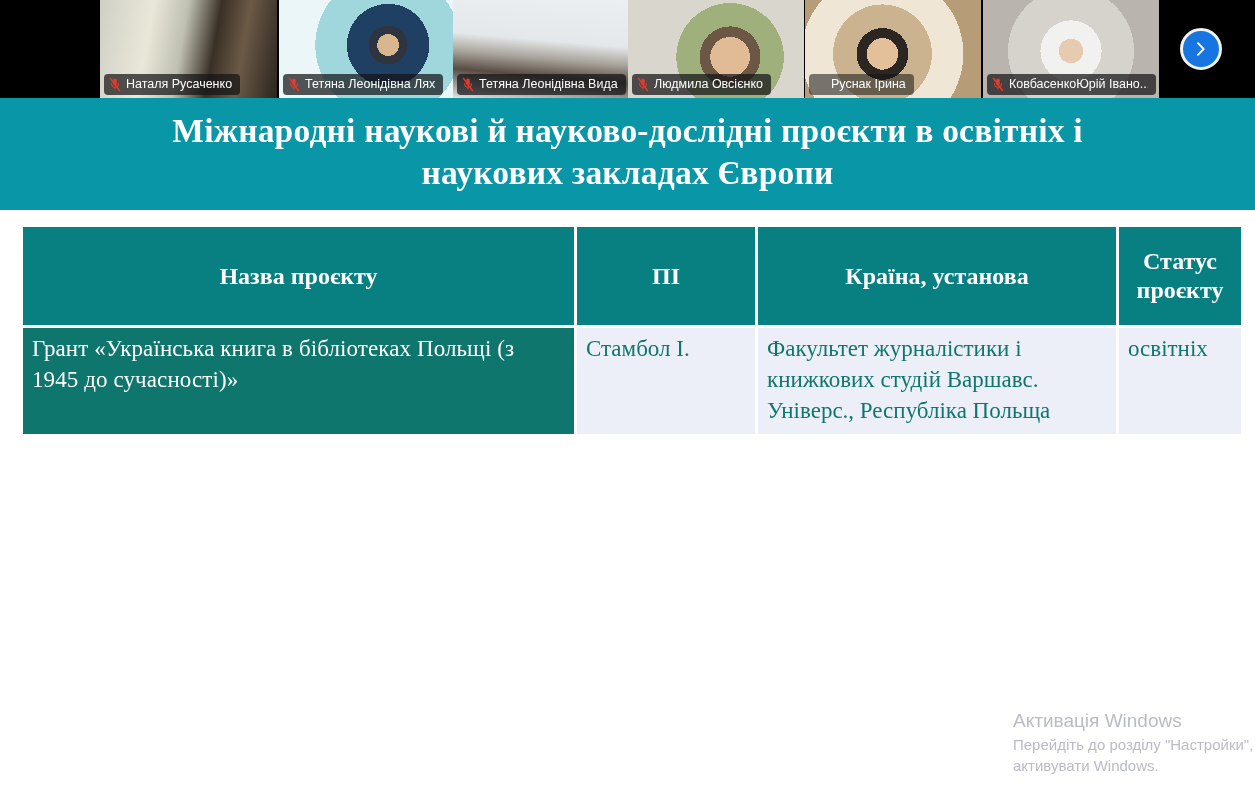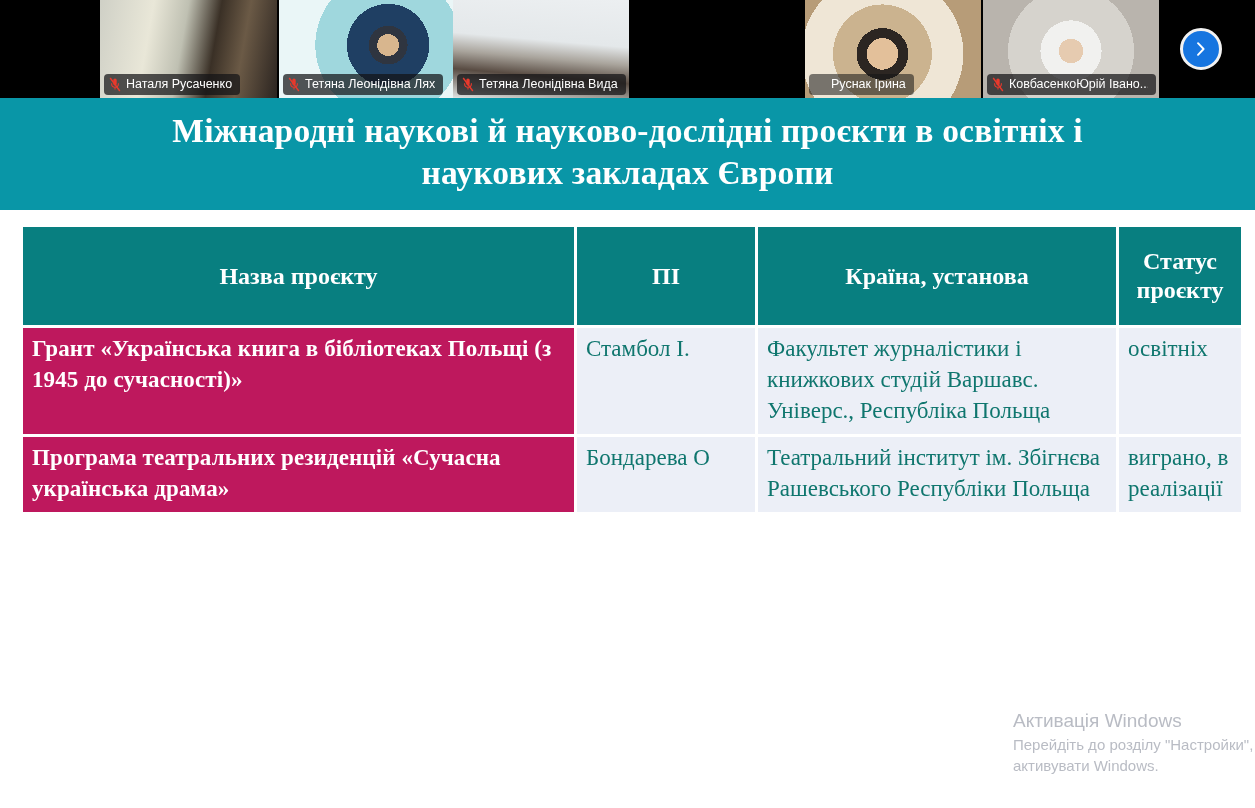--- a/index.html
+++ b/index.html
@@ -140,23 +140,23 @@
 
   #proj-table tbody td {
     background: #eceff7;
     color: #0f766e;
     font-size: 23px;
     line-height: 1.35;
     vertical-align: top;
     padding: 5px 9px 8px 9px;
   }
   #proj-table tbody td.namecell {
-    background: #be185d;
+    background: #0f766e;
     color: #ffffff;
-    font-weight: bold;
+    font-weight: normal;
     letter-spacing: 0.1px;
   }
 
   
   #watermark {
     position: absolute;
     left: 1013px;
     top: 610px;
     width: 300px;
     color: #b9bcc4;
@@ -198,20 +198,32 @@
       <div class="tile" style="left: 453px; width: 176px;">
         <div class="tile-bg" style="background: linear-gradient(185deg, rgb(236, 239, 241) 0%, rgb(228, 232, 234) 42%, rgb(169, 164, 156) 58%, rgb(88, 75, 66) 74%, rgb(223, 227, 226) 100%);"></div>
         <div class="namepill">
           <svg viewBox="0 0 12 15" class="mic-muted">
             <path d="M6 1.4a1.7 1.7 0 0 1 1.7 1.7v3.6A1.7 1.7 0 0 1 6 8.4a1.7 1.7 0 0 1-1.7-1.7V3.1A1.7 1.7 0 0 1 6 1.4z" fill="#e8392c"></path>
             <path d="M2.6 6.2v.6a3.4 3.4 0 0 0 6.8 0v-.6" stroke="#e8392c" stroke-width="1.1" fill="none"></path>
             <path d="M6 10.2v2.4" stroke="#e8392c" stroke-width="1.1"></path>
             <path d="M1.2 1 10.8 14" stroke="#e8392c" stroke-width="1.4"></path>
           </svg>
           <span class="label">Тетяна Леонідівна Вида...</span>
+        </div>
+      </div>
+      <div class="tile" style="left: 628px; width: 176px;">
+        <div class="tile-bg" style="background: radial-gradient(circle at 58% 58%, rgb(224, 187, 149) 0px, rgb(224, 187, 149) 17%, rgb(107, 87, 67) 17%, rgb(107, 87, 67) 26%, rgb(159, 176, 125) 26%, rgb(159, 176, 125) 46%, rgb(217, 214, 205) 46%, rgb(217, 214, 205) 100%);"></div>
+        <div class="namepill">
+          <svg viewBox="0 0 12 15" class="mic-muted">
+            <path d="M6 1.4a1.7 1.7 0 0 1 1.7 1.7v3.6A1.7 1.7 0 0 1 6 8.4a1.7 1.7 0 0 1-1.7-1.7V3.1A1.7 1.7 0 0 1 6 1.4z" fill="#e8392c"></path>
+            <path d="M2.6 6.2v.6a3.4 3.4 0 0 0 6.8 0v-.6" stroke="#e8392c" stroke-width="1.1" fill="none"></path>
+            <path d="M6 10.2v2.4" stroke="#e8392c" stroke-width="1.1"></path>
+            <path d="M1.2 1 10.8 14" stroke="#e8392c" stroke-width="1.4"></path>
+          </svg>
+          <span class="label">Людмила Овсієнко</span>
         </div>
       </div>
       <div class="tile active" style="left: 805px; width: 176px;">
         <div class="tile-bg" style="background: radial-gradient(circle at 44% 55%, rgb(227, 192, 154) 0px, rgb(227, 192, 154) 14%, rgb(44, 38, 34) 14%, rgb(44, 38, 34) 23%, rgb(203, 179, 143) 23%, rgb(203, 179, 143) 44%, rgb(239, 230, 214) 44%, rgb(239, 230, 214) 72%, rgb(183, 156, 120) 72%, rgb(183, 156, 120) 100%);"></div>
         <div class="namepill plain">
           <span class="label">Руснак Ірина</span>
         </div>
       </div>
       <div class="tile" style="left: 983px; width: 176px;">
         <div class="tile-bg" style="background: radial-gradient(circle at 50% 52%, rgb(230, 203, 176) 0px, rgb(230, 203, 176) 12%, rgb(241, 241, 239) 12%, rgb(241, 241, 239) 30%, rgb(214, 211, 205) 30%, rgb(214, 211, 205) 62%, rgb(185, 180, 173) 62%, rgb(185, 180, 173) 100%);"></div>
@@ -252,26 +264,20 @@
           <th>Статус проєкту</th>
         </tr>
       </thead>
       <tbody id="table-body">
           <tr>
             <td class="namecell">Грант «Українська книга в бібліотеках Польщі (з 1945 до сучасності)»</td>
             <td>Стамбол І.</td>
             <td>Факультет журналістики і книжкових студій Варшавс. Універс., Республіка Польща</td>
             <td>освітніх</td>
           </tr>
-          <tr>
-            <td class="namecell">Програма театральних резиденцій «Сучасна українська драма»</td>
-            <td>Бондарева О</td>
-            <td>Театральний інститут ім. Збігнєва Рашевського Республіки Польща</td>
-            <td>виграно, в реалізації</td>
-          </tr>
         </tbody>
     </table>
 
     <div id="watermark">
       <div class="wm-title">Активація Windows</div>
       <div class="wm-sub">Перейдіть до розділу "Настройки", щоб активувати Windows.</div>
     </div>
   </div>
 </div>
 

